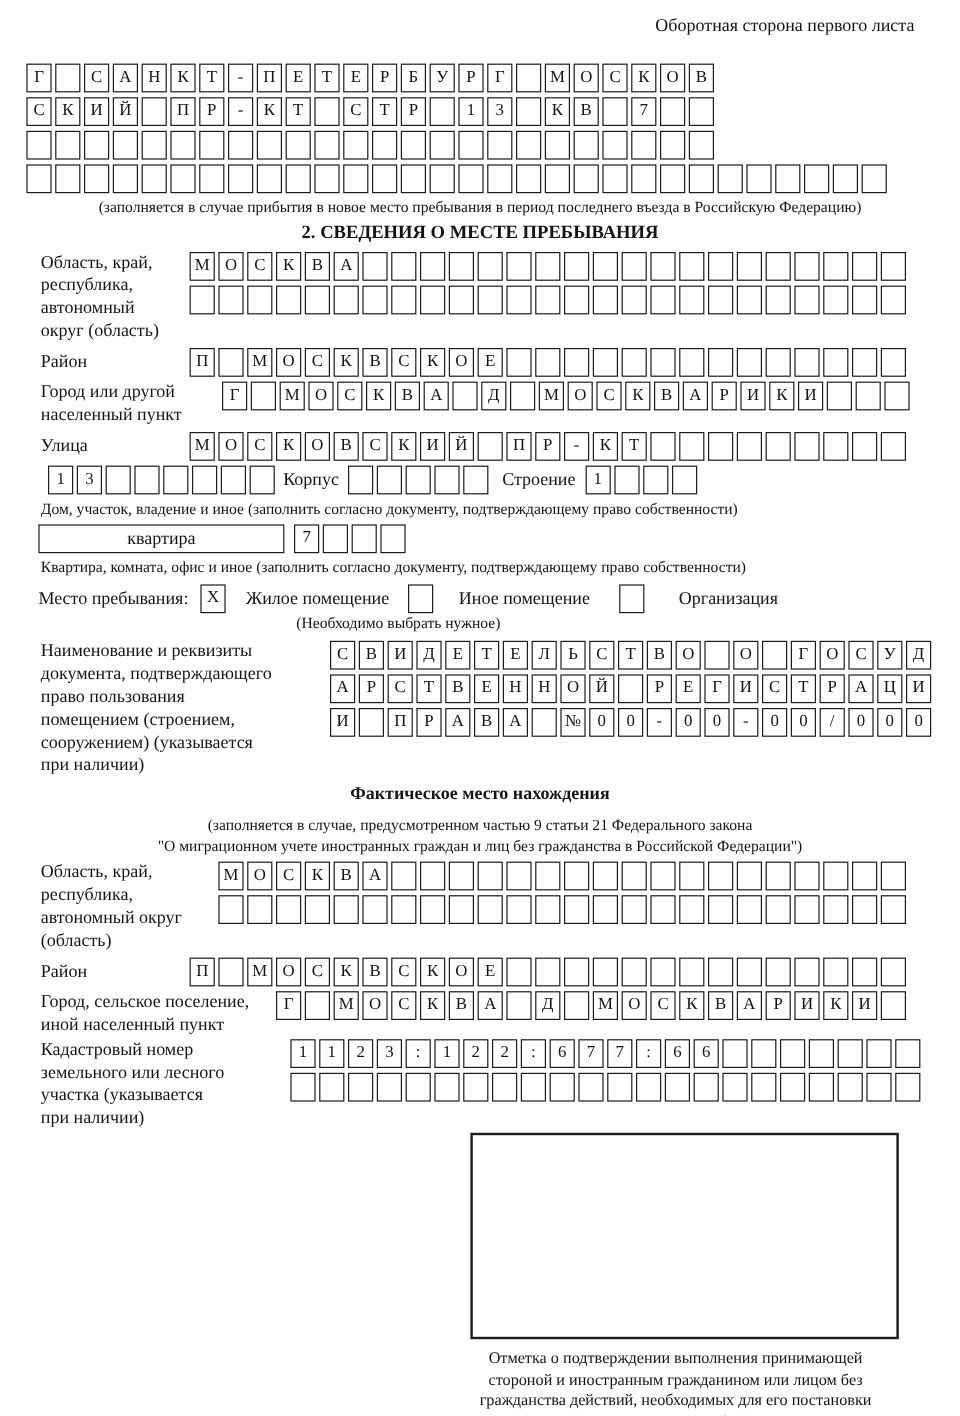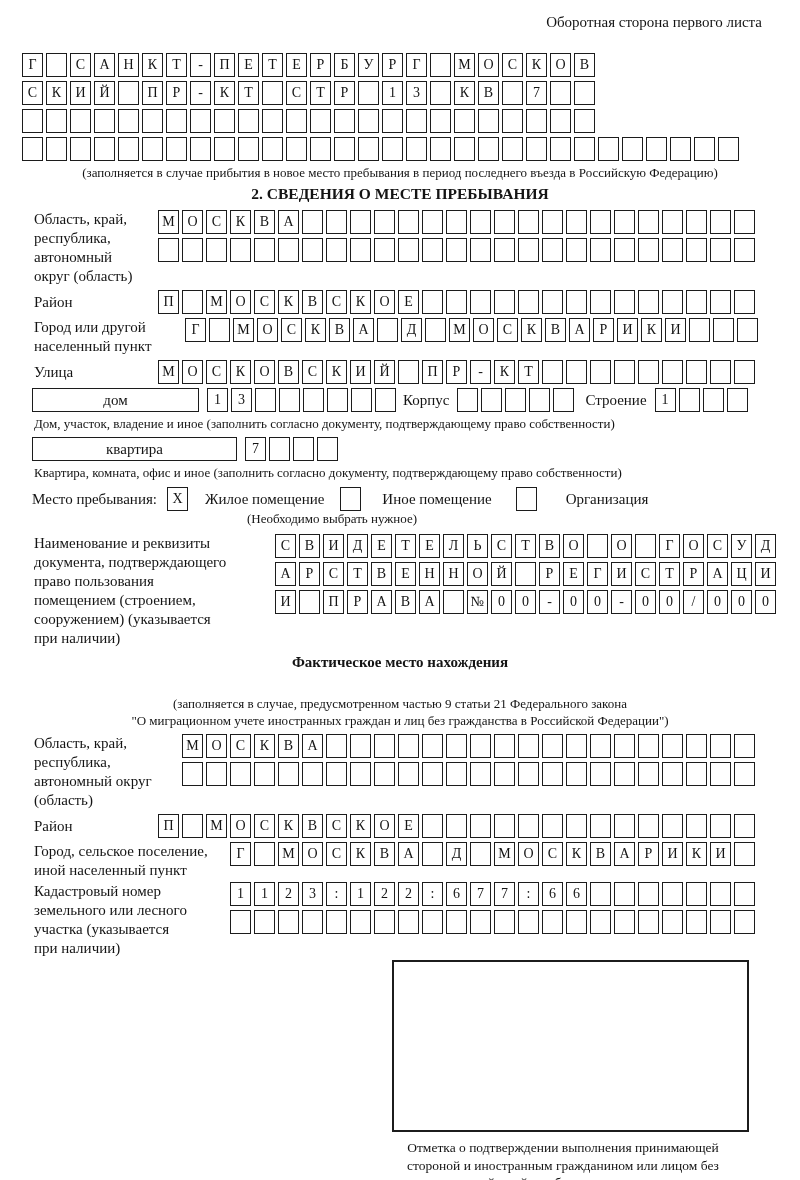--- a/index.html
+++ b/index.html
@@ -313,21 +313,20 @@
         <span class="cell"></span>
         <span class="cell"></span>
         <span class="cell"></span>
         <span class="cell"></span>
         <span class="cell"></span>
       </div>
   </div>
 
   <div class="row mb">
     <div class="gap10"></div>
-    <div class="widebox" style="width:167px;">дом</div>
     <div class="gap8"></div>
     <div class="cells">
         <span class="cell">1</span>
         <span class="cell">3</span>
         <span class="cell"></span>
         <span class="cell"></span>
         <span class="cell"></span>
         <span class="cell"></span>
         <span class="cell"></span>
         <span class="cell"></span>
@@ -458,21 +457,21 @@
           <span class="cell">0</span>
           <span class="cell">0</span>
           <span class="cell">/</span>
           <span class="cell">0</span>
           <span class="cell">0</span>
           <span class="cell">0</span>
         </div>
     </div>
   </div>
 
-  <div class="h-bold" style="font-size:15px; margin-top:6px; margin-bottom:24px;">Фактическое место нахождения</div>
+  <div class="h-bold" style="font-size:15px; margin-top:6px; margin-bottom:8px;">Фактическое место нахождения</div>
   <div class="caption center" style="line-height:17px;">(заполняется в случае, предусмотренном частью 9 статьи 21 Федерального закона</div>
   <div class="caption center" style="line-height:17px; margin-bottom:5px;">"О миграционном учете иностранных граждан и лиц без гражданства в Российской Федерации")</div>
 
   <div class="row">
     <div class="rowlabel" style="width:160px;">Область, край,
 республика,
 автономный округ
 (область)</div>
     <div class="cellrows">
       <div class="cells">
@@ -583,21 +582,21 @@
         <span class="cell">В</span>
         <span class="cell">А</span>
         <span class="cell">Р</span>
         <span class="cell">И</span>
         <span class="cell">К</span>
         <span class="cell">И</span>
         <span class="cell"></span>
       </div>
   </div>
 
-  <div class="row" style="margin-top:2px;">
+  <div class="row" style="margin-top:2px;gap:12px;">
     <div class="rowlabel" style="width:208px;">Кадастровый номер
 земельного или лесного
 участка (указывается
 при наличии)</div>
     <div class="cellrows">
       <div class="cells">
           <span class="cell">1</span>
           <span class="cell">1</span>
           <span class="cell">2</span>
           <span class="cell">3</span>

